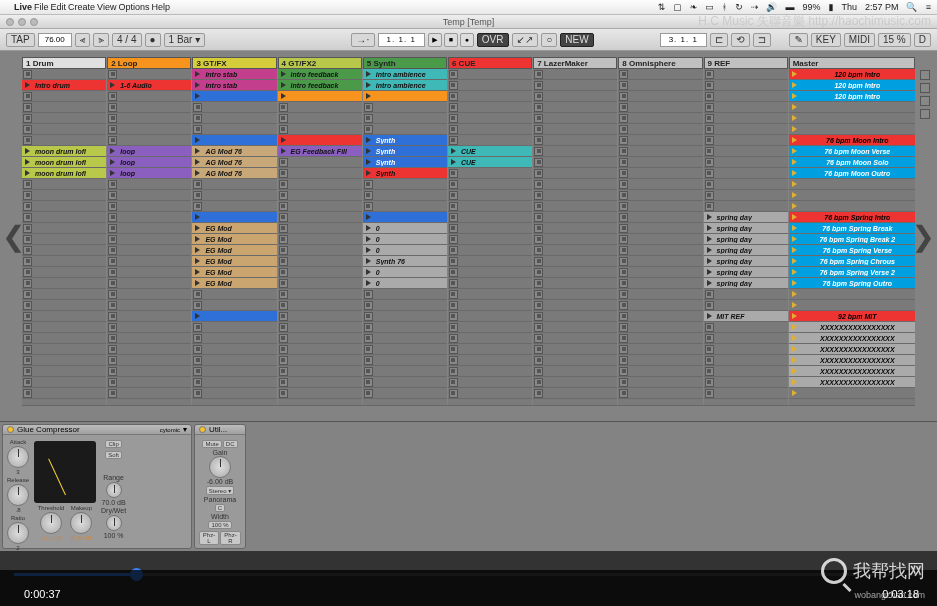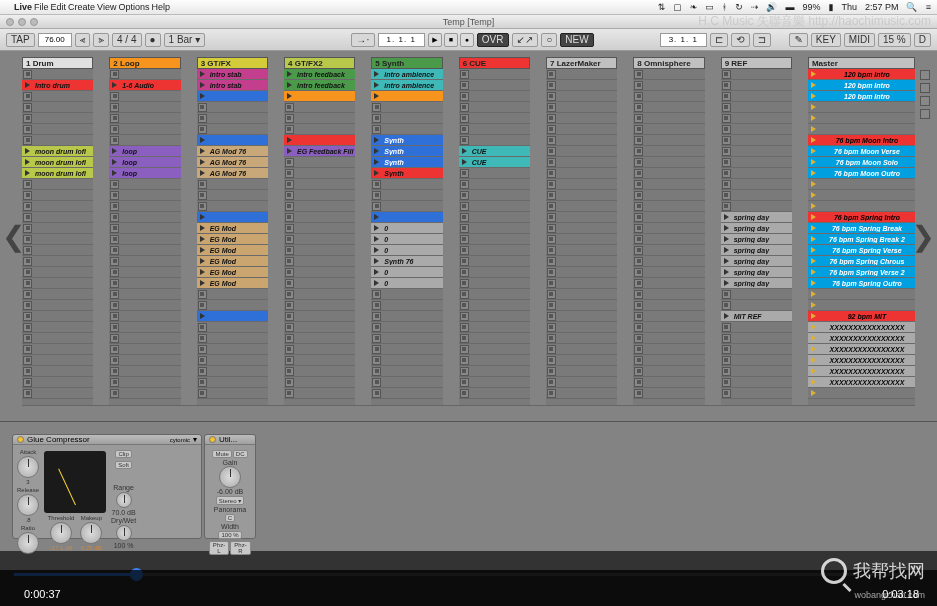--- a/index.html
+++ b/index.html
@@ -27,21 +27,21 @@
 .spacer-cb{flex:0 0 140px;}
 .transport{display:flex;gap:2px;}
 .tbtn{width:14px;height:14px;background:#ddd;border:1px solid #999;border-radius:2px;display:flex;align-items:center;justify-content:center;font-size:7px;}
 .counter{background:#fff;border:1px solid #999;padding:1px 8px;height:14px;display:flex;align-items:center;letter-spacing:1px;}
 .right-ctrl{margin-left:auto;display:flex;gap:3px;}
 
 
 .session-wrap{background:#838383;padding:6px 22px 4px 22px;position:relative;}
 .nav-l,.nav-r{position:absolute;top:50%;transform:translateY(-50%);color:#444;font-size:28px;}
 .nav-l{left:2px;} .nav-r{right:2px;}
-.session{display:flex;gap:16px;height:348px;}
+.session{display:flex;gap:1px;height:348px;}
 .col{flex:1;min-width:0;display:flex;flex-direction:column;background:#7a7a7a;}
 .col.master{flex:1.5;}
 .col-head{height:12px;font-size:8px;font-weight:bold;color:#222;padding:1px 3px;border:1px solid #555;display:flex;align-items:center;white-space:nowrap;overflow:hidden;}
 .slots{flex:1;overflow:hidden;}
 .slot{height:11px;border-bottom:1px solid #6a6a6a;display:flex;align-items:center;font-size:7px;color:#111;padding:0;}
 .slot .stop{width:9px;height:9px;background:#888;border:1px solid #555;margin:0 1px;display:flex;align-items:center;justify-content:center;flex-shrink:0;}
 .slot .stop::after{content:"";width:4px;height:4px;background:#555;}
 .slot .pb{width:9px;height:9px;margin:0 1px;display:flex;align-items:center;justify-content:center;flex-shrink:0;}
 .slot .pb::after{content:"";width:0;height:0;border-left:5px solid #333;border-top:3px solid transparent;border-bottom:3px solid transparent;}
 .slot .lbl{flex:1;padding:0 2px;white-space:nowrap;overflow:hidden;font-style:italic;font-weight:bold;}
@@ -65,21 +65,21 @@
 .scene{height:11px;border-bottom:1px solid #6a6a6a;display:flex;align-items:center;font-size:7px;padding:0;}
 .scene .pb{width:9px;height:9px;margin:0 1px;flex-shrink:0;display:flex;align-items:center;justify-content:center;}
 .scene .pb::after{content:"";width:0;height:0;border-left:5px solid #e0b030;border-top:3px solid transparent;border-bottom:3px solid transparent;}
 .scene .lbl{flex:1;text-align:center;padding:0 2px;white-space:nowrap;overflow:hidden;font-weight:bold;font-style:italic;}
 .scene.empty{background:#7a7a7a;}
 
 
 .session-footer{height:12px;background:#838383;border-top:1px solid #666;}
 
 
-.devices{height:130px;background:#838383;display:flex;padding:12px;gap:0;border-top:1px solid #555;}
+.devices{height:130px;background:#838383;display:flex;padding:2px;gap:0;border-top:1px solid #555;}
 .device{background:#9a9a9a;border:1px solid #666;border-radius:3px;display:flex;flex-direction:column;margin-right:2px;}
 .dev-title{height:11px;background:linear-gradient(#bcbcbc,#a0a0a0);font-size:8px;padding:0 4px;display:flex;align-items:center;border-bottom:1px solid #777;border-radius:3px 3px 0 0;}
 .dev-title .tcirc{width:7px;height:7px;border-radius:50%;background:#f5c030;border:1px solid #777;margin-right:3px;}
 .dev-body{flex:1;padding:4px;display:flex;gap:5px;font-size:7px;color:#333;}
 .glue{width:190px;}
 .util{width:52px;}
 .dropzone{flex:1;display:flex;align-items:center;justify-content:center;font-size:8px;color:#555;background:#8f8f8f;border:1px solid #707070;border-radius:3px;}
 
 .vu{width:62px;height:62px;background:#1a1a1a;border-radius:3px;position:relative;margin:2px 0;}
 .vu::after{content:"";position:absolute;left:50%;bottom:8px;width:1px;height:40px;background:#f5d030;transform-origin:bottom;transform:rotate(-25deg);}

